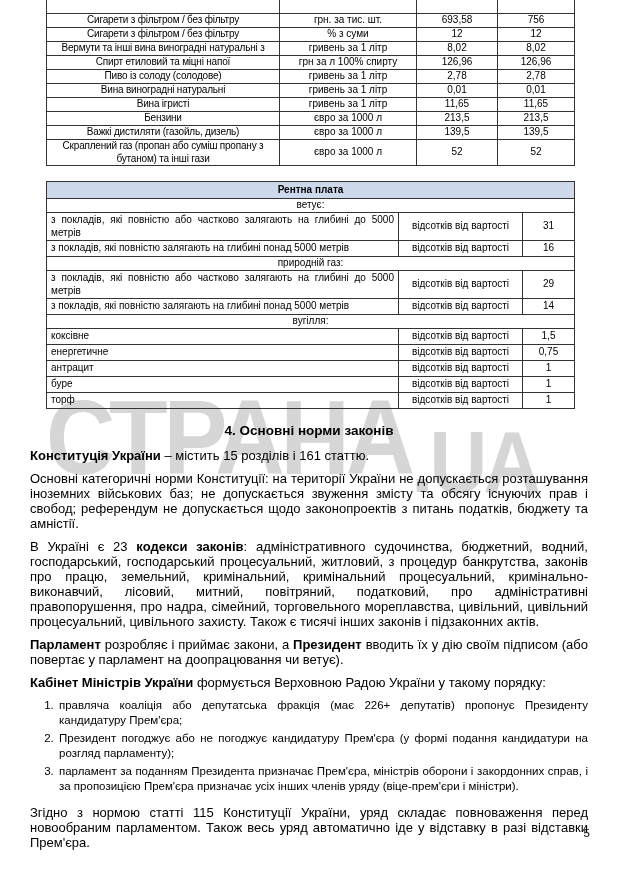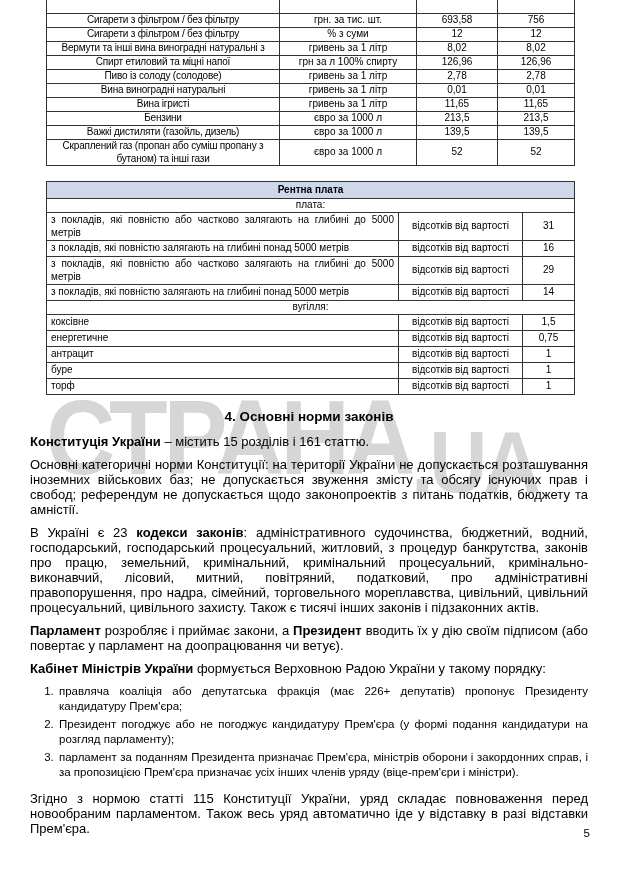--- a/index.html
+++ b/index.html
@@ -180,31 +180,34 @@
       <colgroup>
           <col style="width:352px">
           <col style="width:124px">
           <col style="width:52px">
         </colgroup>
       <tbody>
         <tr>
           <td colspan="3" class="rent-header">Рентна плата</td>
         </tr>
         <tr>
-          <td colspan="3" class="cat">плата:</td>
+          <td colspan="3" class="cat">ветує:</td>
         </tr>
         <tr>
           <td class="rname">з покладів, які повністю або частково залягають на глибині до 5000 метрів</td>
           <td>відсотків від вартості</td>
           <td>31</td>
         </tr>
         <tr>
           <td class="rname">з покладів, які повністю залягають на глибині понад 5000 метрів</td>
           <td>відсотків від вартості</td>
           <td>16</td>
+        </tr>
+        <tr>
+          <td colspan="3" class="cat">природній газ:</td>
         </tr>
         <tr>
           <td class="rname">з покладів, які повністю або частково залягають на глибині до 5000 метрів</td>
           <td>відсотків від вартості</td>
           <td>29</td>
         </tr>
         <tr>
           <td class="rname">з покладів, які повністю залягають на глибині понад 5000 метрів</td>
           <td>відсотків від вартості</td>
           <td>14</td>

